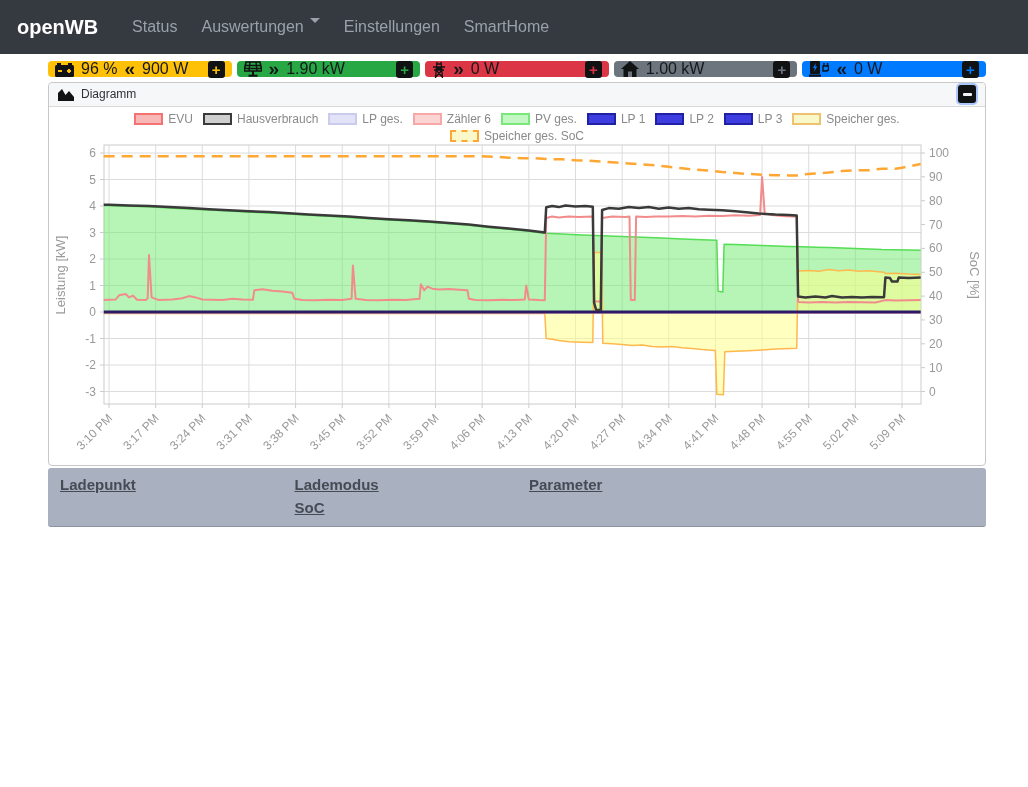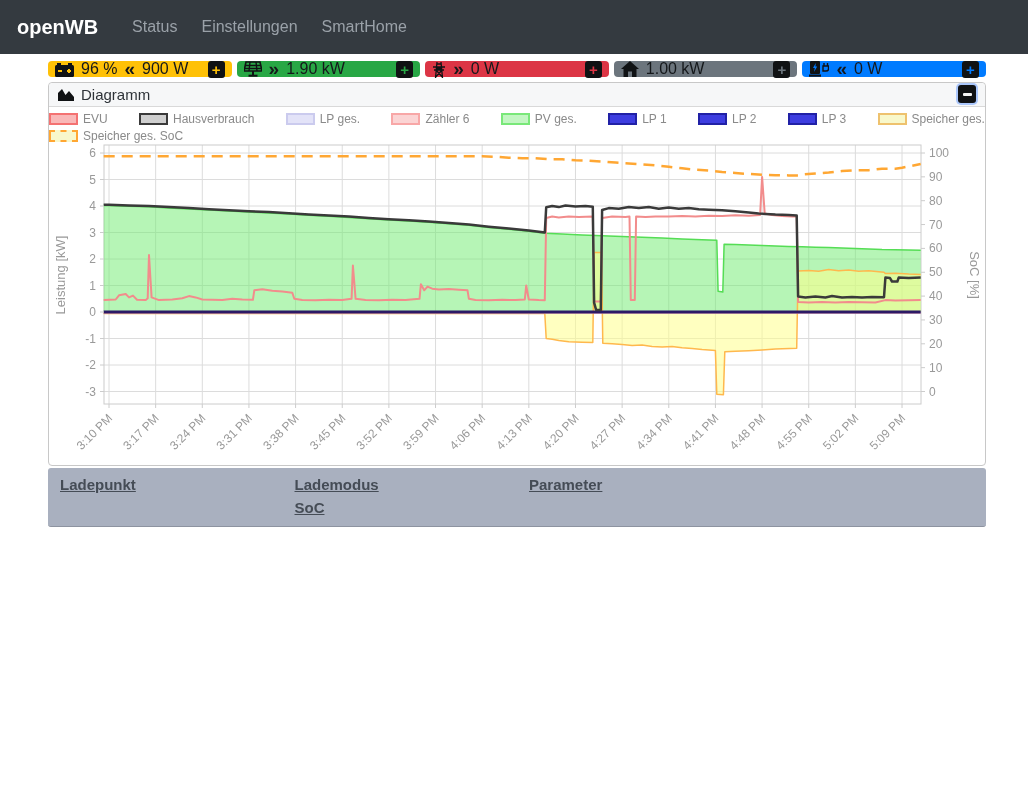--- a/index.html
+++ b/index.html
@@ -20,29 +20,29 @@
   .badge-box svg { flex:0 0 auto; }
   .arrow { font-size:19px; font-weight:700; line-height:1; margin-top:-2px; }
   .plus-sq { margin-left:auto; width:17px; height:17px; background:#101214; border-radius:3px;
              display:flex; align-items:center; justify-content:center;
              font-size:15px; font-weight:700; line-height:1; cursor:pointer; }
 
   
   .card { margin:0 42px 0 48px; border:1px solid #c8c8c8; border-radius:4px; background:#fff; }
   .card-header { background:#f6f7f8; border-bottom:1px solid #d9d9d9; border-radius:4px 4px 0 0;
                  padding:2px 9px 3px 9px; display:flex; align-items:center; }
-  .card-title { font-size:15px; color:#2e3338; display:flex; align-items:center; gap:7px; }
+  .card-title { font-size:12px; color:#2e3338; display:flex; align-items:center; gap:7px; }
   .minus-sq { margin-left:auto; width:18px; height:18px; background:#101214; border-radius:3px;
               display:flex; align-items:center; justify-content:center; cursor:pointer;
               box-shadow:0 0 0 2px rgba(110,160,255,0.55); }
   .minus-sq .bar { width:9px; height:3px; background:#f5f5f5; border-radius:1px; }
   .card-body { padding:5px 0 0 0; }
 
   
-  .legend { display:flex; justify-content:space-between; align-items:center; flex-wrap:wrap; gap:4px 10px; }
+  .legend { display:flex; justify-content:center; align-items:center; flex-wrap:wrap; gap:4px 10px; }
   .legend + .legend { margin-top:3px; }
   .leg-item { display:flex; align-items:center; gap:5px; }
   .swatch { width:29px; height:12px; border-width:2px; border-style:solid; }
   .leg-label { font-size:12px; color:#8a8a8a; }
 
   
   svg text { font-family:"Liberation Sans", sans-serif; }
 
   
   .lp-table { margin:2px 42px 0 48px; background:#a9b0bf; border-radius:3px;
@@ -50,20 +50,24 @@
   .lp-row { display:grid; grid-template-columns:1fr 1fr 1fr 1fr; }
   .lp-cell { font-size:15px; font-weight:700; color:#454c56; padding:3px 12px;text-decoration:underline; }
 </style>
 </head>
 <body>
 
 <nav class="navbar">
   <span class="brand">openWB</span>
   <span class="nav-link">
       <span>Status</span>
+    </span>
+  <span class="nav-link">
+      <span>Auswertungen</span>
+      <span class="caret"></span>
     </span>
   <span class="nav-link">
       <span>Einstellungen</span>
     </span>
   <span class="nav-link">
       <span>SmartHome</span>
     </span>
 </nav>
 
 <div class="badge-row">

